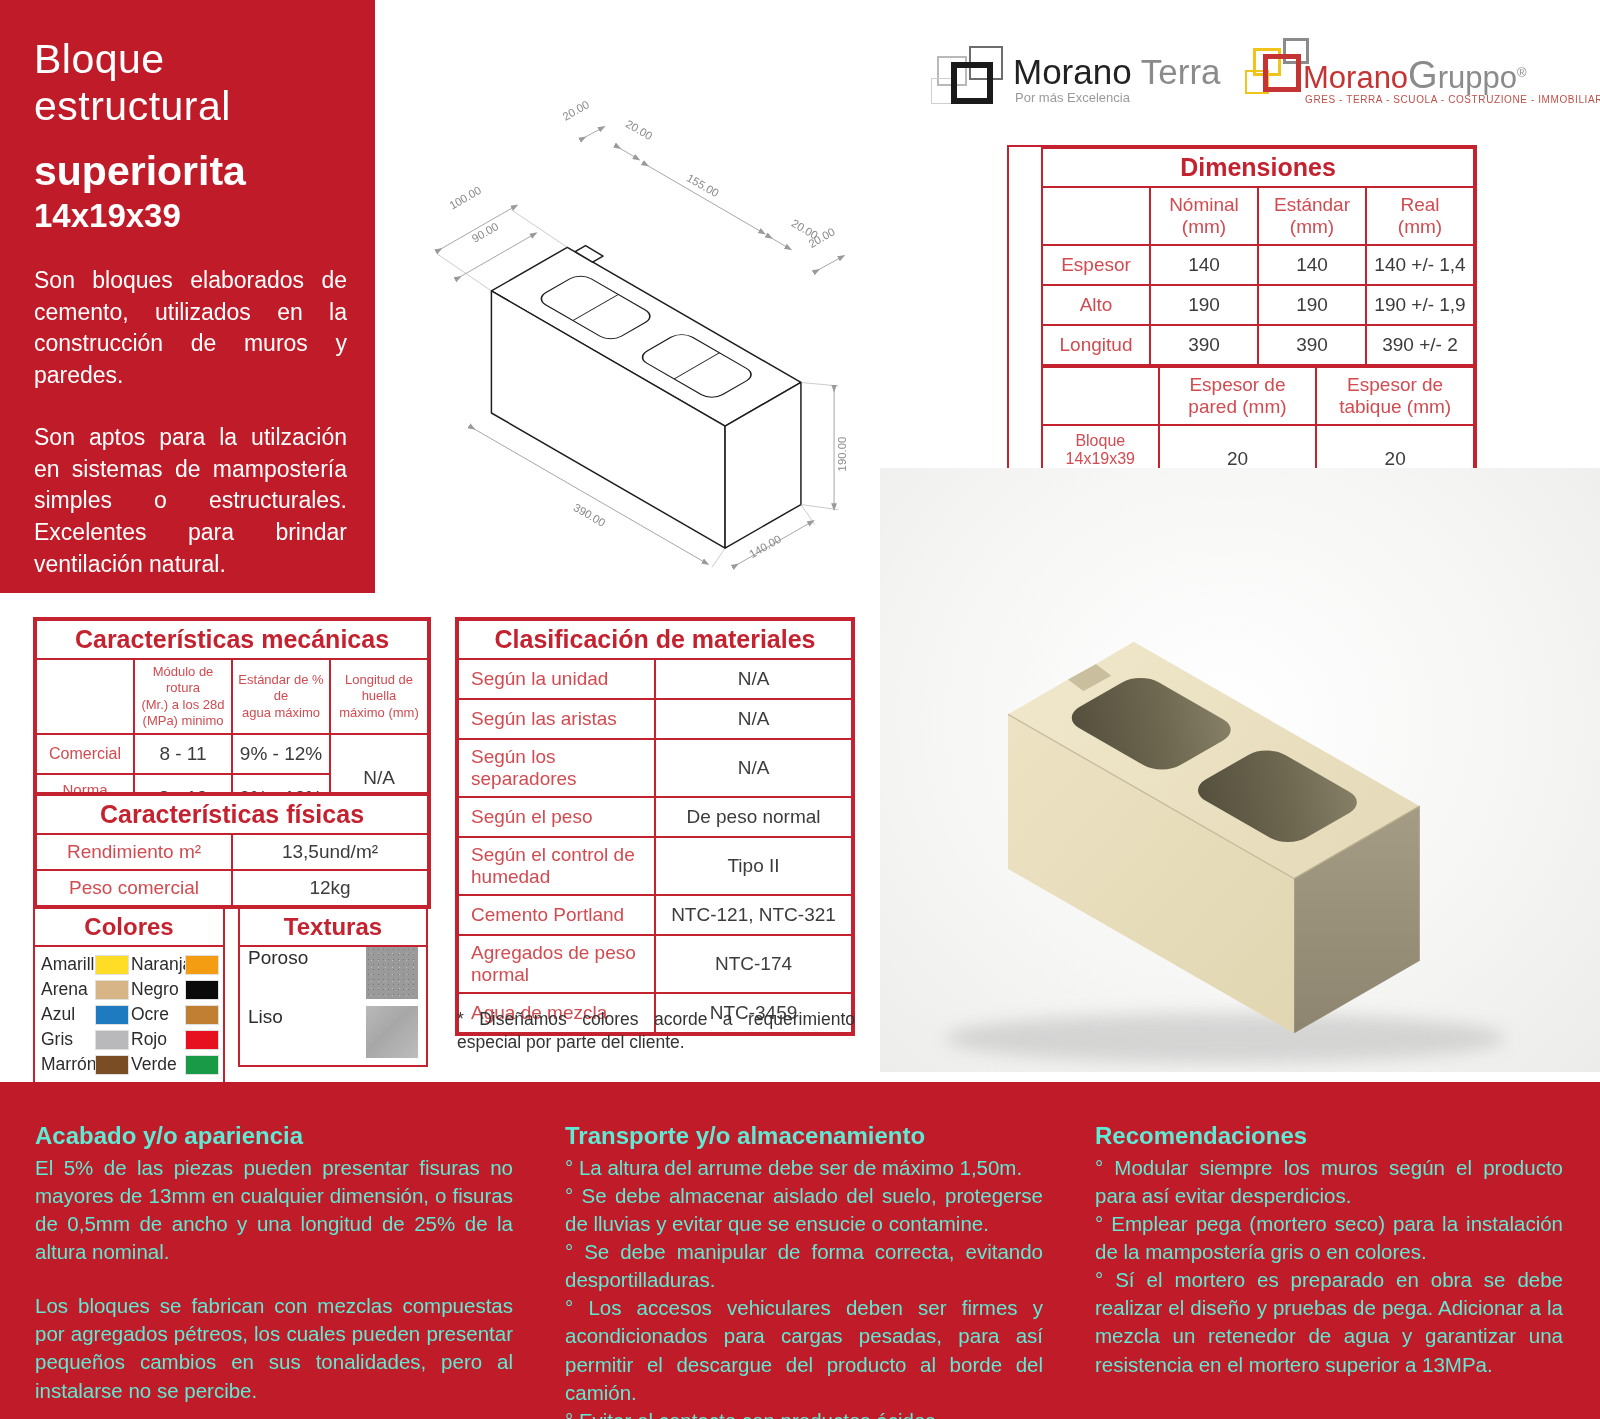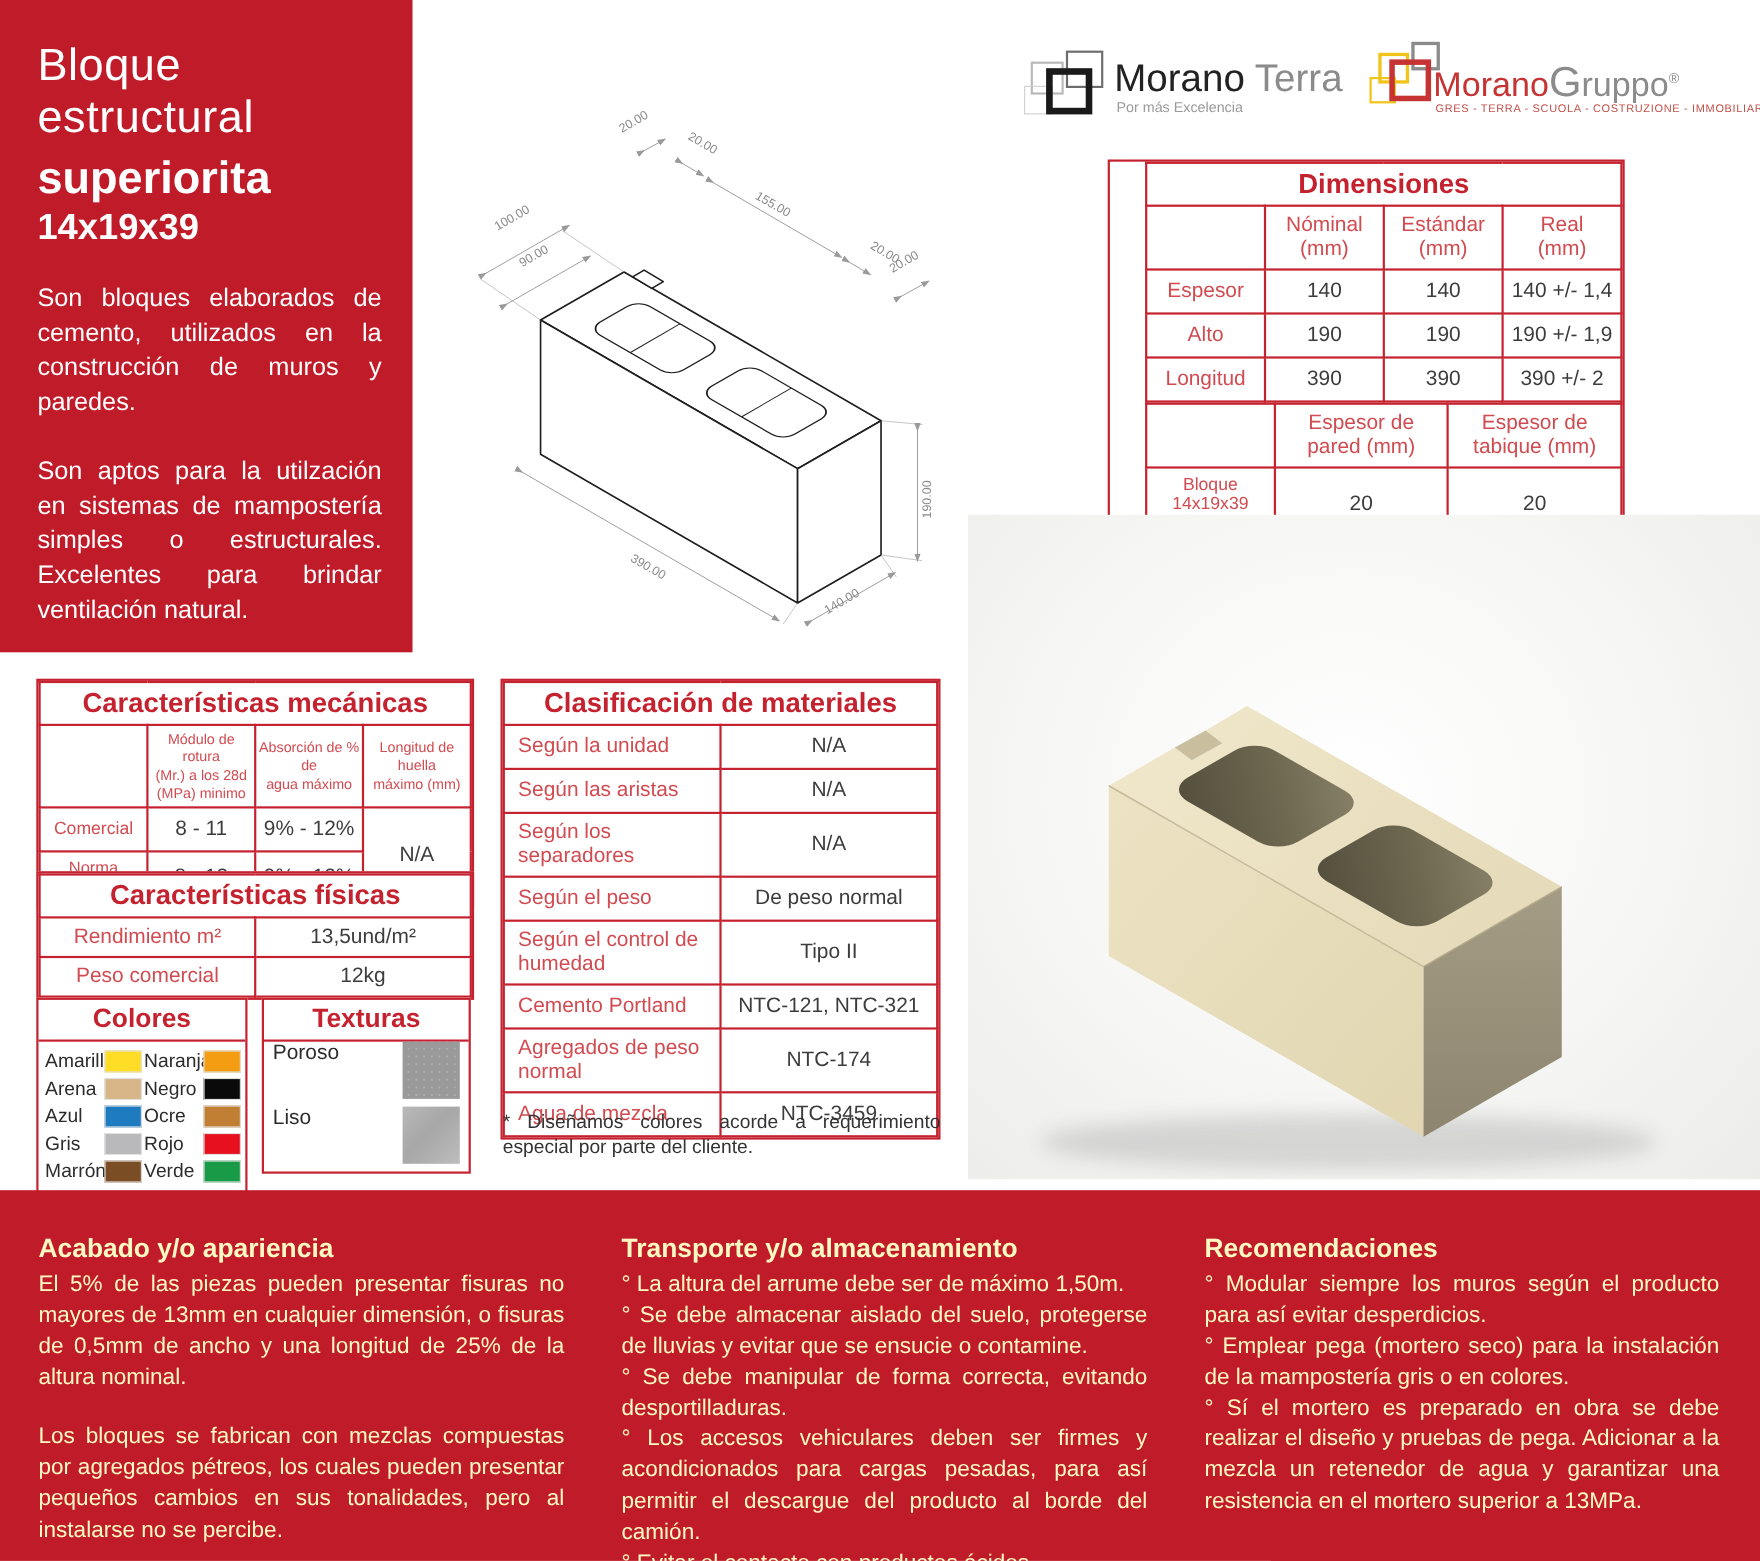--- a/index.html
+++ b/index.html
@@ -7,21 +7,21 @@
   body {
     position:relative; background:#ffffff; overflow:hidden;
     font-family:"Liberation Sans", sans-serif; color:#3c3c3c;
   }
   
   .red-panel {
     position:absolute; left:0; top:0; width:375px; height:593px;
     background:#c01b28; color:#fff; padding:36px 28px 0 34px;
   }
   .t1 { font-size:41px; font-weight:400; letter-spacing:0.5px; }
-  .t2 { font-size:41px; font-weight:700; margin-top:8px; }
+  .t2 { font-size:41px; font-weight:700; margin-top:18px; }
   .t3 { font-size:33px; font-weight:700; margin-top:2px; }
   .red-panel p { font-size:23px; line-height:1.38; text-align:justify; margin-top:30px; }
   
   .logo-terra { position:absolute; left:933px; top:26px; width:300px; height:92px; }
   .logo-gruppo { position:absolute; left:1243px; top:36px; width:290px; height:84px; }
   .sq { position:absolute; background:transparent; }
   .terra-text { position:absolute; left:80px; top:26px; font-size:35px; color:#222; white-space:nowrap; }
   .terra-text .w2 { color:#8b8b8b; }
   .terra-tag { position:absolute; left:82px; top:64px; font-size:13px; color:#9a9a9a; }
   .gruppo-text { position:absolute; left:60px; top:18px; font-size:31px; white-space:nowrap; }
@@ -59,21 +59,21 @@
   .tex-row { display:flex; align-items:flex-start; height:59px; padding:0 8px; justify-content:space-between; }
   .tex-row .nm { font-size:19px; color:#2c2c2c; }
   .tex-sw { width:52px; height:52px; }
   .tex-poroso { background:#9a9a9a;
     background-image:radial-gradient(#777 12%, transparent 13%), radial-gradient(#c2c2c2 12%, transparent 13%);
     background-size:5px 5px, 7px 7px; background-position:0 0, 2px 3px; }
   .tex-liso { background:linear-gradient(135deg,#b9b9b9 0%, #a7a7a7 45%, #bdbdbd 100%); }
   .footnote { position:absolute; left:457px; top:1008px; width:398px;
     font-size:17.5px; line-height:1.3; color:#333; text-align:justify; }
   
-  .band { position:absolute; left:0; top:1082px; width:1600px; height:337px; background:#c01b28; color:#fef9c3;padding-left:40px; }
+  .band { position:absolute; left:0; top:1082px; width:1600px; height:337px; background:#c01b28; color:#5eead4;padding-left:40px; }
   .band-col { position:absolute; top:40px; }
   .band-col h3 { font-size:24px; font-weight:700; margin-bottom:4px; }
   .band-col p { font-size:20.5px; line-height:1.37; text-align:justify; }
   .band-col .gap { height:26px; }
   .bc1 { left:35px;  width:478px; }
   .bc2 { left:565px; width:478px; }
   .bc3 { left:1095px; width:468px; }
   
   text { font-family:"Liberation Sans", sans-serif; }
   .dimtxt { font-size:13px; fill:#8a8a8a; }
@@ -232,21 +232,21 @@
   <table>
     <tbody>
         <tr>
           <td class="ttl" colspan="4">Características mecánicas</td>
         </tr>
     <tr style="height:58px;">
       <td style="width:21%"></td>
       <td class="small-hd" style="width:28%">Módulo de rotura
 (Mr.) a los 28d
 (MPa) minimo</td>
-      <td class="small-hd" style="width:27%">Absorción de % de
+      <td class="small-hd" style="width:27%">Estándar de % de
 agua máximo</td>
       <td class="small-hd" style="width:24%">Longitud de huella
 máximo (mm)</td>
     </tr>
     <tr style="height:40px;">
       <td class="rhd" style="font-size:16px">Comercial</td>
       <td>8 - 11</td>
       <td>9% - 12%</td>
       <td rowspan="2">N/A</td>
     </tr>

